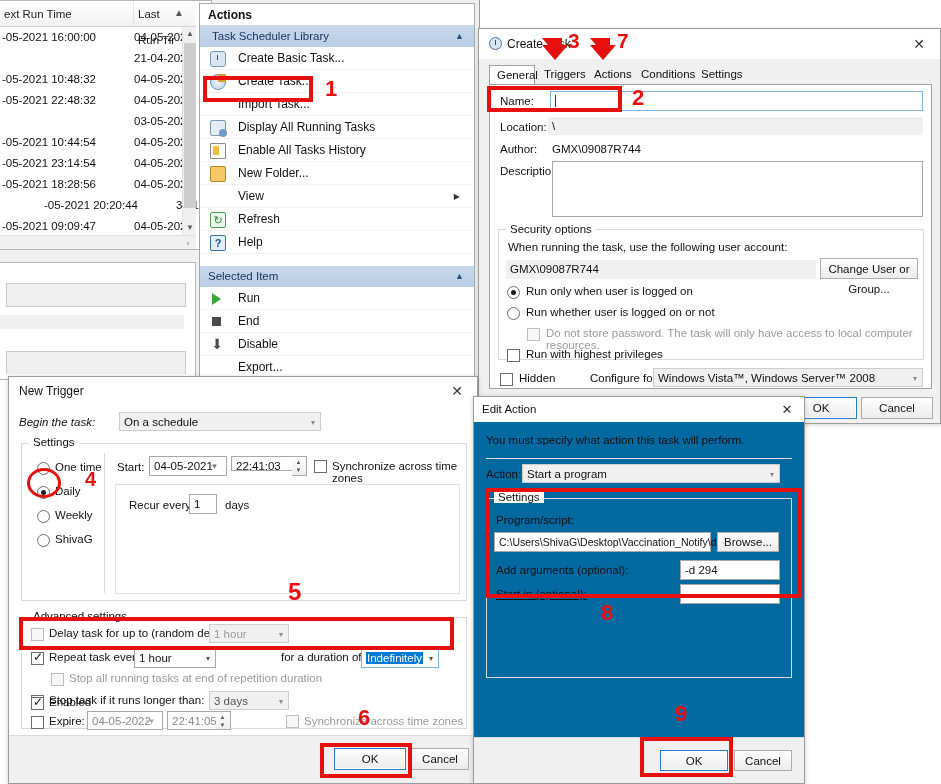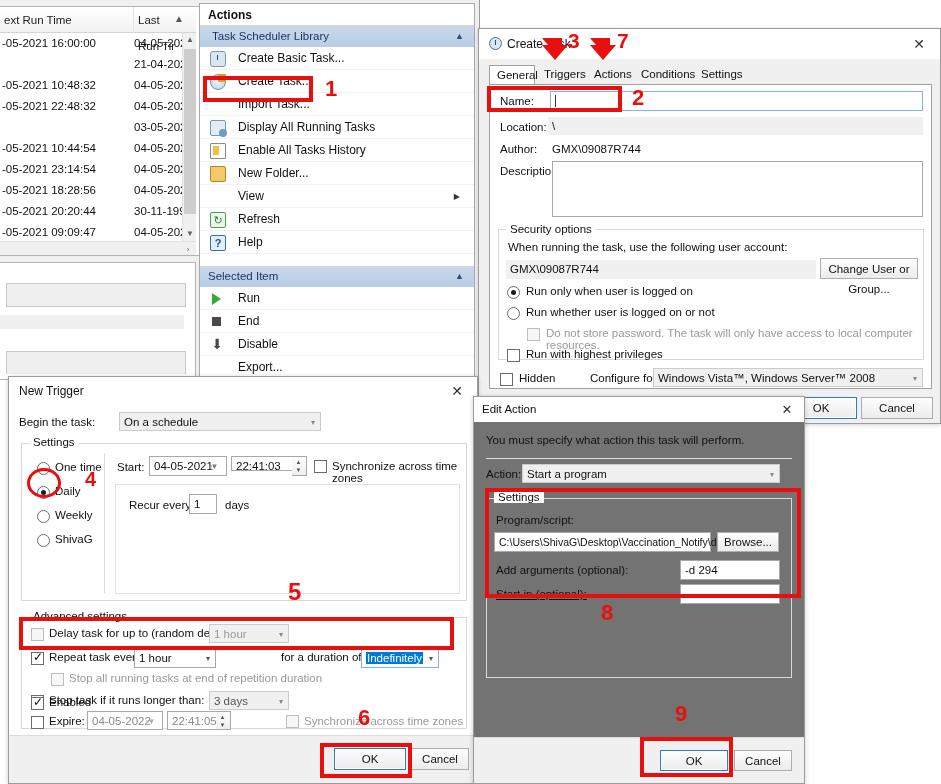--- a/index.html
+++ b/index.html
@@ -17,21 +17,21 @@
   }
   .abs { position: absolute; box-sizing: border-box; }
 
   
   #ts-window {
     left: 0; top: 0; width: 480px; height: 380px;
     background: #f0f0f0;
     border-right: 1px solid #9a9a9a;
   }
   #task-list-panel {
-    left: 0; top: 6px; width: 212px; height: 250px;
+    left: 0; top: 0; width: 212px; height: 250px;
     background: #ffffff;
     border: 1px solid #b5b5b5;
     border-left: none;
     overflow: hidden;
   }
   #task-list-header {
     left: 0; top: 0; width: 196px; height: 26px;
     background: linear-gradient(#ffffff, #f2f2f2);
     border-bottom: 1px solid #d4d4d4;
   }
@@ -298,21 +298,21 @@
 
   
   #edit-action {
     left: 473px; top: 396px; width: 332px; height: 388px;
     background: #f0f0f0; border: 1px solid #9c9c9c;
     box-shadow: 0 1px 5px rgba(0,0,0,0.2);
   }
   #ea-titlebar { left: 0; top: 0; width: 330px; height: 25px; background: #ffffff; }
   #ea-title-text { left: 8px; top: 0; height: 25px; line-height: 25px; font-size: 11.5px; color: #111; }
   #ea-close { right: 0; top: 0; width: 34px; height: 25px; line-height: 25px; text-align: center; font-size: 13px; color: #333; }
-  #ea-body { left: 0; top: 25px; width: 330px; height: 315px; background: #737373; }
+  #ea-body { left: 0; top: 25px; width: 330px; height: 315px; background: #0369a1; }
   #ea-footer { left: 0; top: 340px; width: 330px; height: 46px; background: #f0f0f0; border-top: 1px solid #dcdcdc; }
 
   
   .anno-box {
     position: absolute; border: 4px solid #e8100f; background: transparent;
     box-sizing: border-box; pointer-events: none;
   }
   .anno-circle {
     position: absolute; border: 3px solid #e8100f; border-radius: 50%;
     background: transparent; pointer-events: none;
@@ -363,21 +363,21 @@
             <span class="c2">04-05-2021</span>
           </div>
           <div class="task-row" style="top: 152px;">
             <span class="c1">-05-2021 23:14:54</span>
             <span class="c2">04-05-2021</span>
           </div>
           <div class="task-row" style="top: 173px;">
             <span class="c1">-05-2021 18:28:56</span>
             <span class="c2">04-05-2021</span>
           </div>
-          <div class="task-row" style="top: 194px;">
+          <div class="task-row" style="top: 194px; margin-left: 42px;">
             <span class="c1">-05-2021 20:20:44</span>
             <span class="c2">30-11-1999</span>
           </div>
           <div class="task-row" style="top: 215px;">
             <span class="c1">-05-2021 09:09:47</span>
             <span class="c2">04-05-2021</span>
           </div>
           <div class="task-row" style="top: 236px;">
             <span class="c1"></span>
             <span class="c2">03-05-2021</span>
@@ -494,21 +494,21 @@
     <div class="btn" style="left:382px; top:368px; width:72px; height:22px; line-height:21px;">Cancel</div>
   </div>
 
   <div class="abs" id="new-trigger">
     <div class="abs" id="nt-titlebar">
       <div class="abs" id="nt-title-text">New Trigger</div>
       <div class="abs" id="nt-close">✕</div>
     </div>
 
     <div class="abs" id="nt-body">
-      <div class="fld-label" style="left:10px; top:11px;">Begin the task:</div>
+      <div class="fld-label" style="left:10px; top:11px;font-style:italic;">Begin the task:</div>
       <div class="combo" style="left:110px; top:7px; width:202px; height:19px;">
         <span>On a schedule</span>
         <span class="cv" style="top:1px;">▾</span>
       </div>
 
       <div class="groupbox" style="left:12px; top:38px; width:446px; height:158px;"></div>
       <div class="group-legend" style="left:20px; top:31px;">Settings</div>
 
       <div id="schedule-radios">
           <div class="radio" style="left: 28px; top: 57px;"></div>

